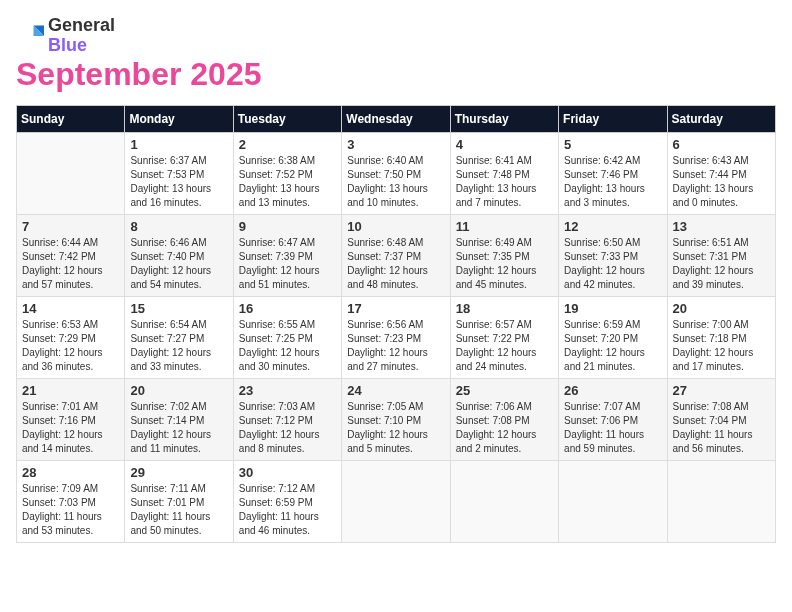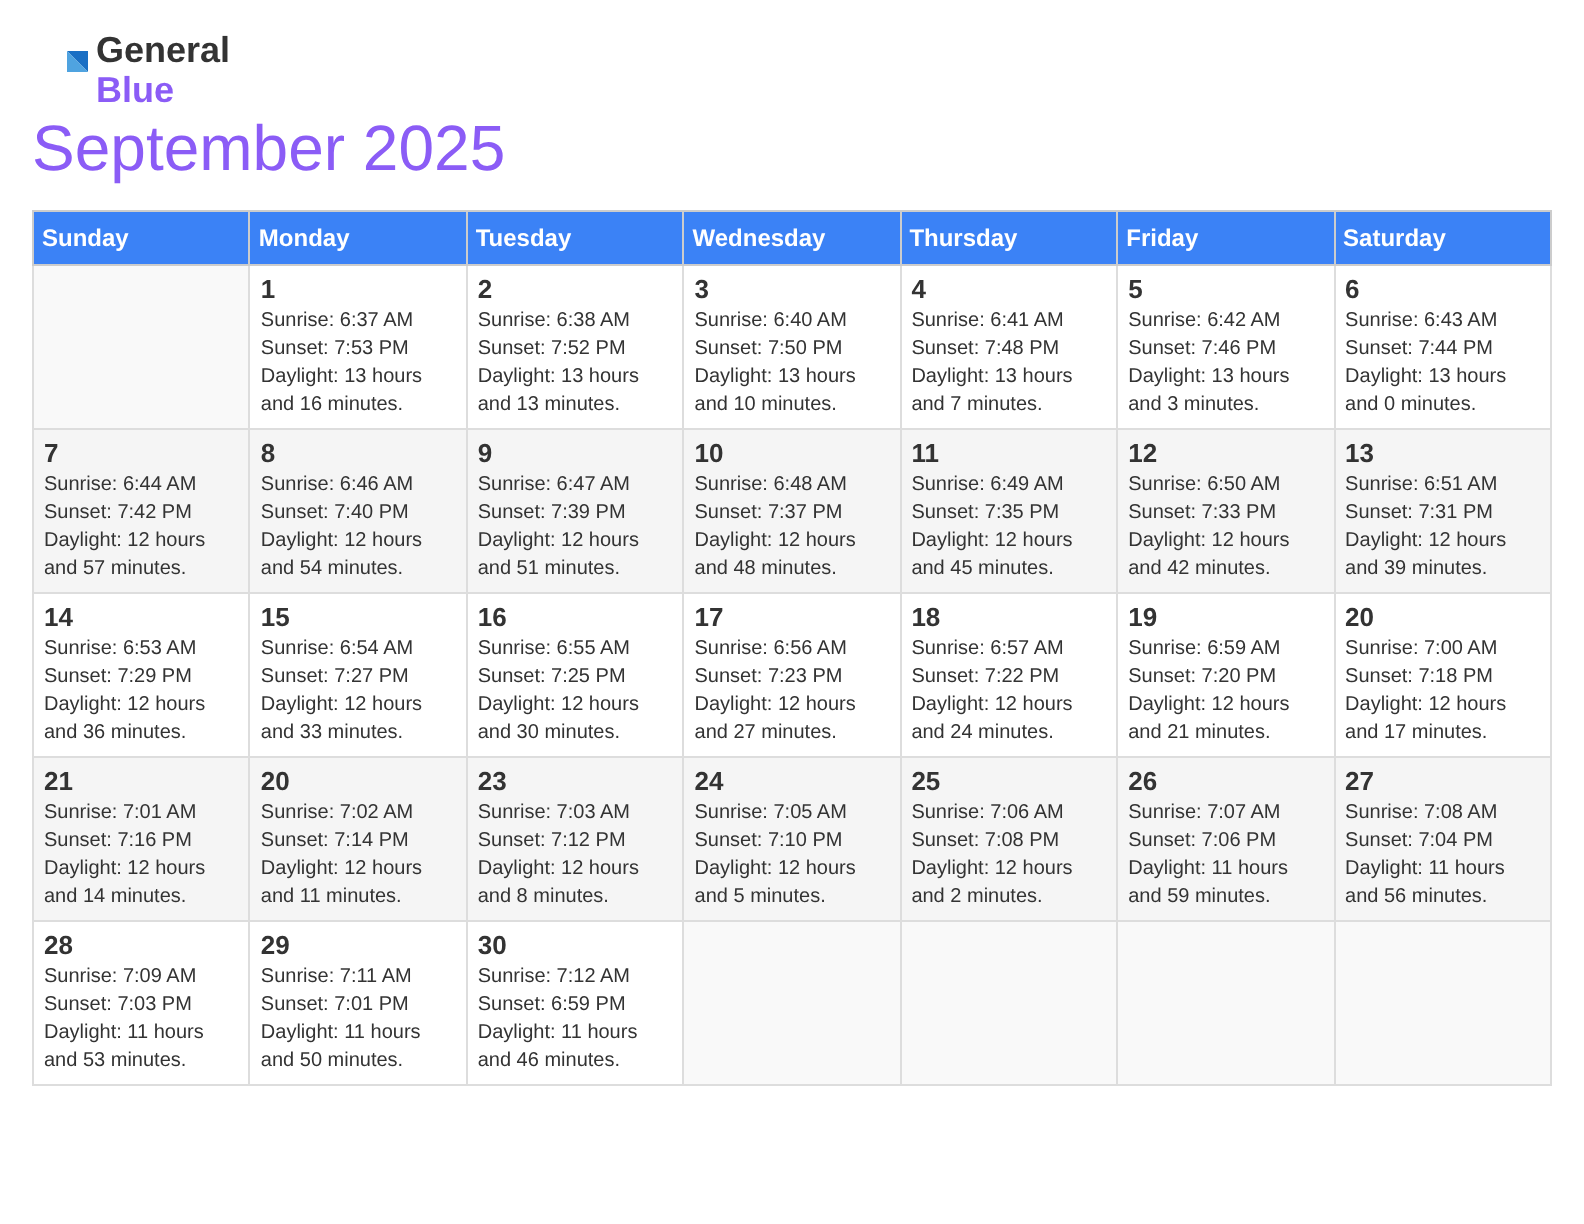--- a/index.html
+++ b/index.html
@@ -31,34 +31,34 @@
     .logo-blue { color: #8b5cf6; }
     .logo-icon {
       width: 28px;
       height: 28px;
     }
     .title-area {
       text-align: right;
     }
     .calendar-title {
       font-size: 32px;
-      font-weight: normal;
-      color: #8b5cf6;
+      font-weight: bold;
+      color: #ec4899;
     }
     .calendar-subtitle {
       font-size: 14px;
       color: #555;
     }
     table {
       width: 100%;
       border-collapse: collapse;
       font-size: 11px;
     }
     thead tr th {
-      background-color: #3b82f6;
+      background-color: #0f172a;
       color: white;
       padding: 6px 4px;
       text-align: left;
       font-size: 12px;
       font-weight: bold;
       border: 1px solid #ccc;
     }
     tbody tr td {
       border: 1px solid #ddd;
       vertical-align: top;

